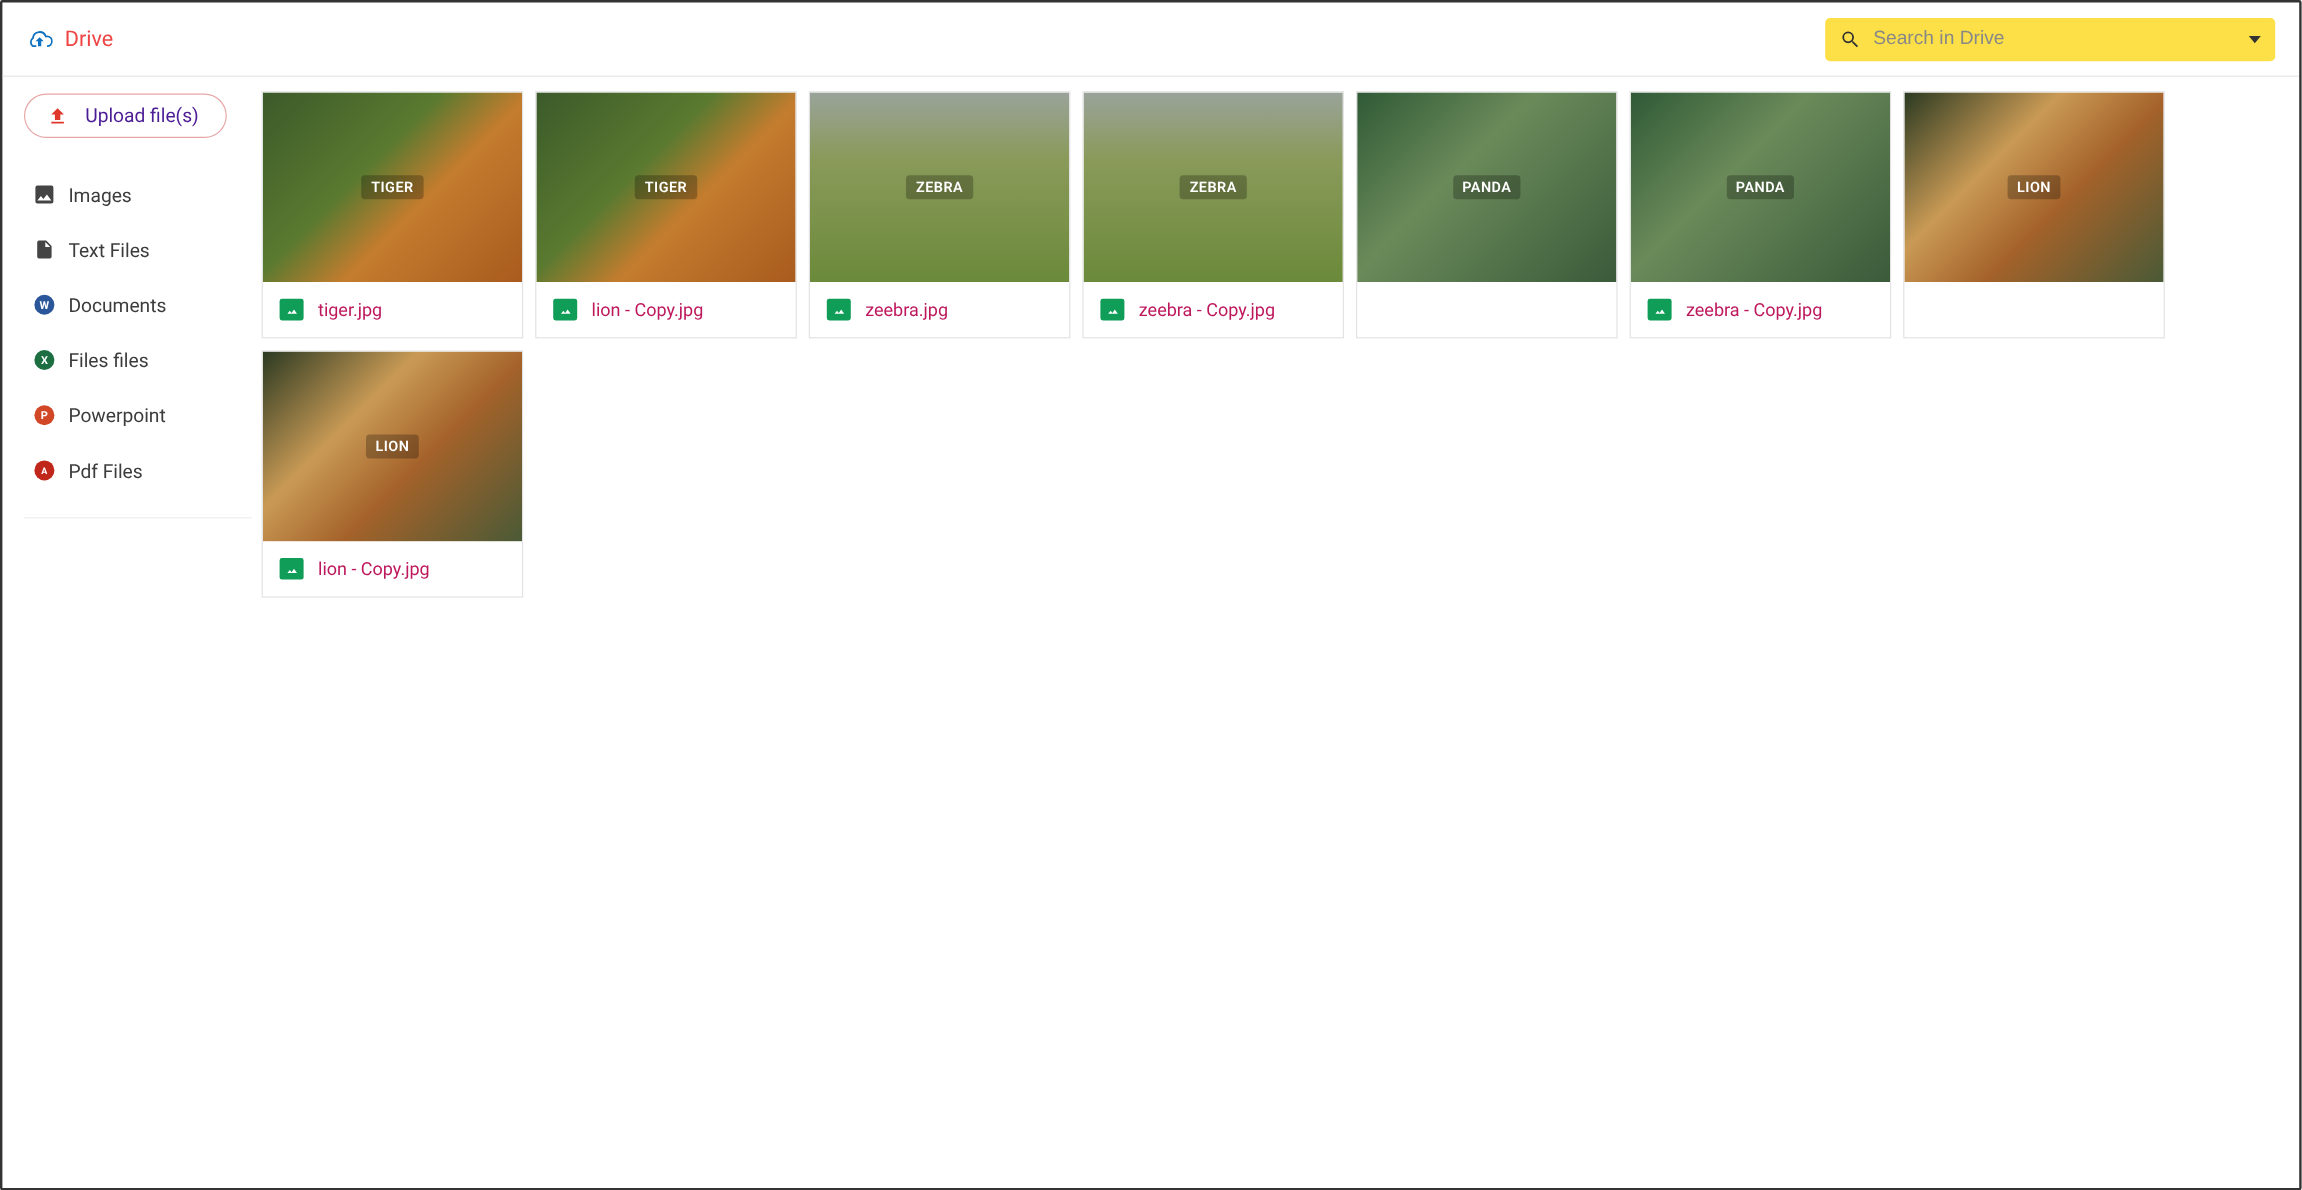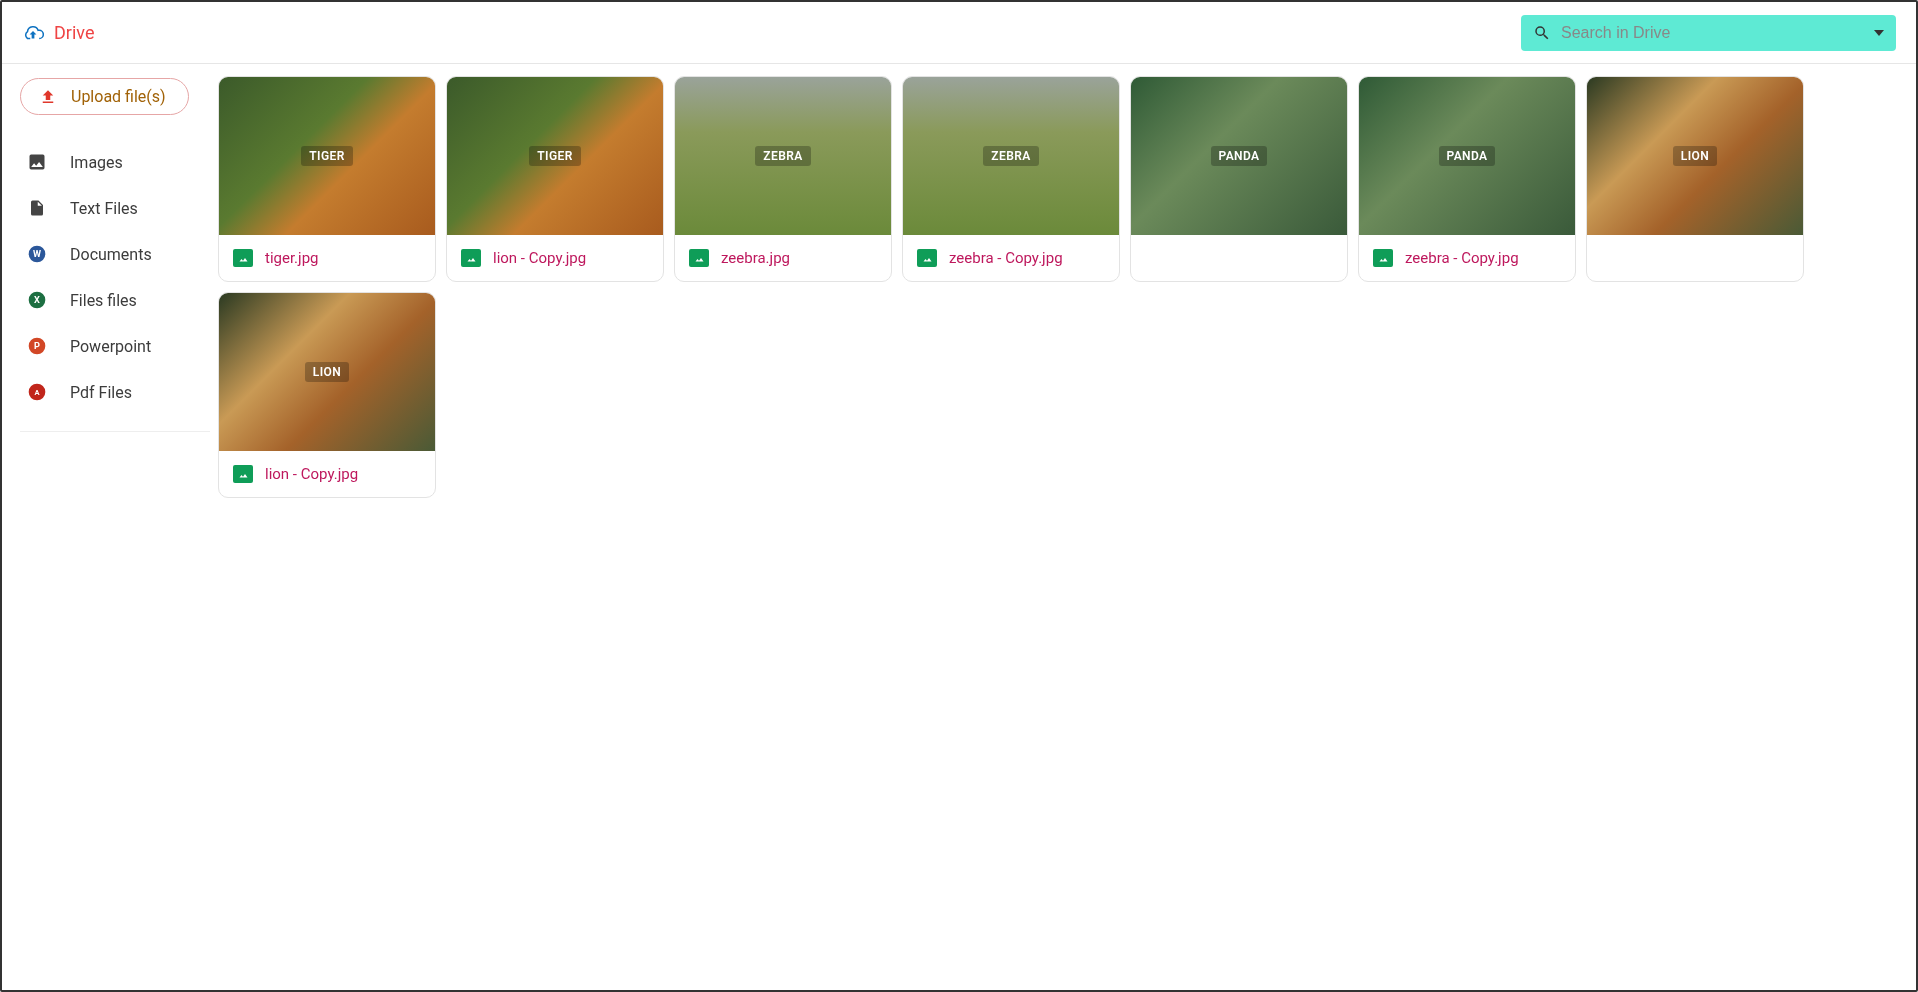--- a/index.html
+++ b/index.html
@@ -28,21 +28,21 @@
     .app-title {
       font-size: 18px;
       color: #ef4444;
     }
     .spacer { flex: 1; }
     .search-wrap {
       display: flex;
       align-items: center;
       width: 375px;
       height: 36px;
-      background: #5eead4;
+      background: #fde047;
       border-radius: 4px;
       padding: 0 12px;
       gap: 10px;
     }
     .search-input {
       flex: 1;
       border: none;
       background: transparent;
       font-size: 16px;
       color: #555;
@@ -63,53 +63,53 @@
       width: 190px;
       padding: 2px 0;
     }
     .upload-btn {
       display: inline-flex;
       align-items: center;
       gap: 14px;
       border: 1px solid #e6a6a6;
       border-radius: 999px;
       padding: 8px 22px 8px 18px;
-      color: #a16207;
+      color: #4c1d95;
       font-size: 16px;
       cursor: pointer;
       background: #fff;
     }
     .side-list {
       margin-top: 24px;
       padding-bottom: 16px;
       border-bottom: 1px solid #eee;
     }
     .side-item {
       display: flex;
       align-items: center;
-      gap: 22px;
+      gap: 9px;
       padding: 12px 6px;
       font-size: 16px;
       color: #3c3c3c;
       cursor: pointer;
     }
     .side-icon { width: 22px; height: 22px; display:flex; align-items:center; justify-content:center; flex-shrink:0; }
     .files-area {
       flex: 1;
       padding-left: 8px;
     }
     .grid {
       display: flex;
       flex-wrap: wrap;
       gap: 10px;
     }
     .file-card {
       width: 218px;
       border: 1px solid #e3e3e3;
-      border-radius: 10px;
+      border-radius: 0;
       overflow: hidden;
       background: #fff;
       cursor: pointer;
     }
     .thumb {
       width: 100%;
       height: 158px;
       display: flex;
       align-items: center;
       justify-content: center;

